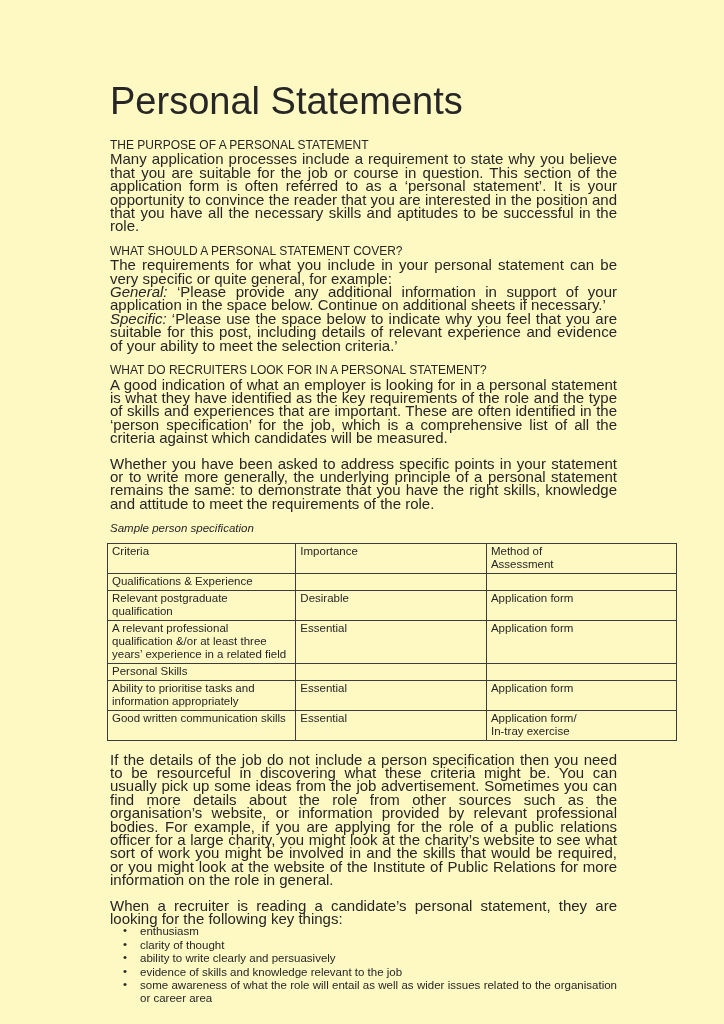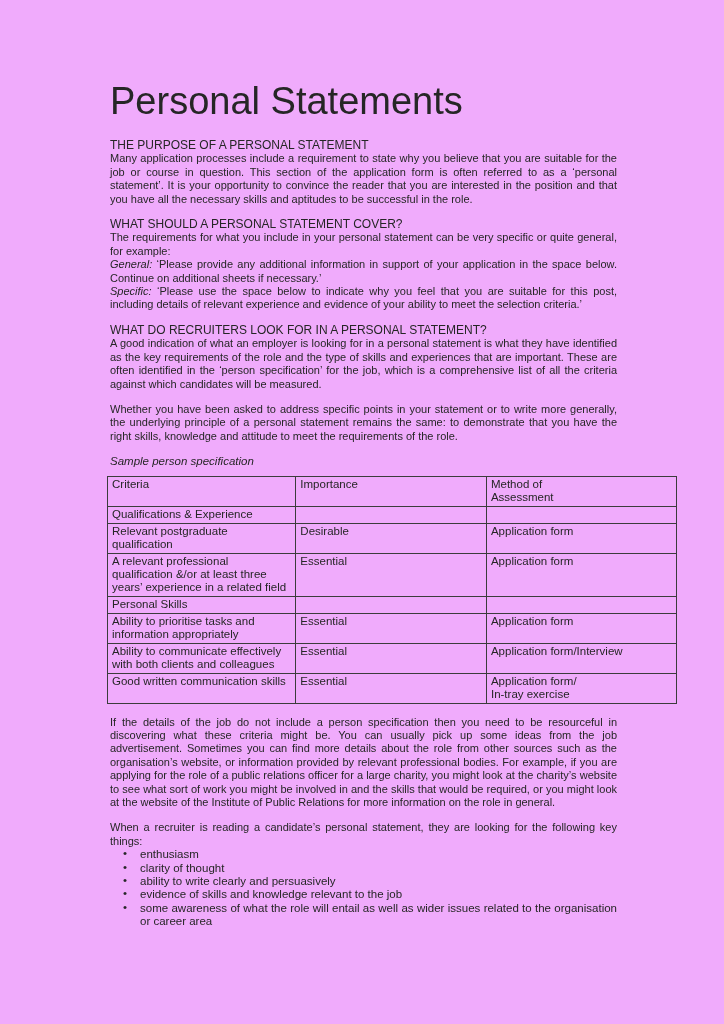--- a/index.html
+++ b/index.html
@@ -6,40 +6,40 @@
   html, body { margin: 0; padding: 0; }
   body {
     width: 724px;
     font-family: "Liberation Sans", "DejaVu Sans", sans-serif;
     background: #fbfbfb;
     color: #262626;
   }
   .page {
     width: 724px;
     height: 1024px;
-    background: #f0abfc;
+    background: #fef9c3;
     overflow: hidden;
   }
   .content {
     padding: 82px 107px 0 110px;
   }
   .doc-title {
     font-size: 38px;
     line-height: 38px;
     font-weight: normal;
     margin: 0 0 19px 0;
   }
   .block { margin: 0 0 12px 0; }
   .heading {
     font-size: 12px;
     line-height: 13.4px;
     margin: 0;
   }
   .para {
-    font-size: 11px;
+    font-size: 15px;
     line-height: 13.4px;
     margin: 0;
     text-align: justify;
   }
   .it { font-style: italic; }
   .caption {
     font-size: 11.5px;
     line-height: 13.4px;
     font-style: italic;
     margin: 0 0 7px 0;
@@ -146,25 +146,20 @@
         <td>Personal Skills</td>
         <td></td>
         <td></td>
       </tr>
       <tr>
         <td>Ability to prioritise tasks and information appropriately</td>
         <td>Essential</td>
         <td>Application form</td>
       </tr>
       <tr>
-        <td>Ability to communicate effectively with both clients and colleagues</td>
-        <td>Essential</td>
-        <td>Application form/Interview</td>
-      </tr>
-      <tr>
         <td>Good written communication skills</td>
         <td>Essential</td>
         <td class="preline">Application form/
 In-tray exercise</td>
       </tr>
     </tbody>
       </table>
 
     <div class="block">
       <p class="para">If the details of the job do not include a person specification then you need to be resourceful in discovering what these criteria might be. You can usually pick up some ideas from the job advertisement. Sometimes you can find more details about the role from other sources such as the organisation’s website, or information provided by relevant professional bodies. For example, if you are applying for the role of a public relations officer for a large charity, you might look at the charity’s website to see what sort of work you might be involved in and the skills that would be required, or you might look at the website of the Institute of Public Relations for more information on the role in general.</p>

